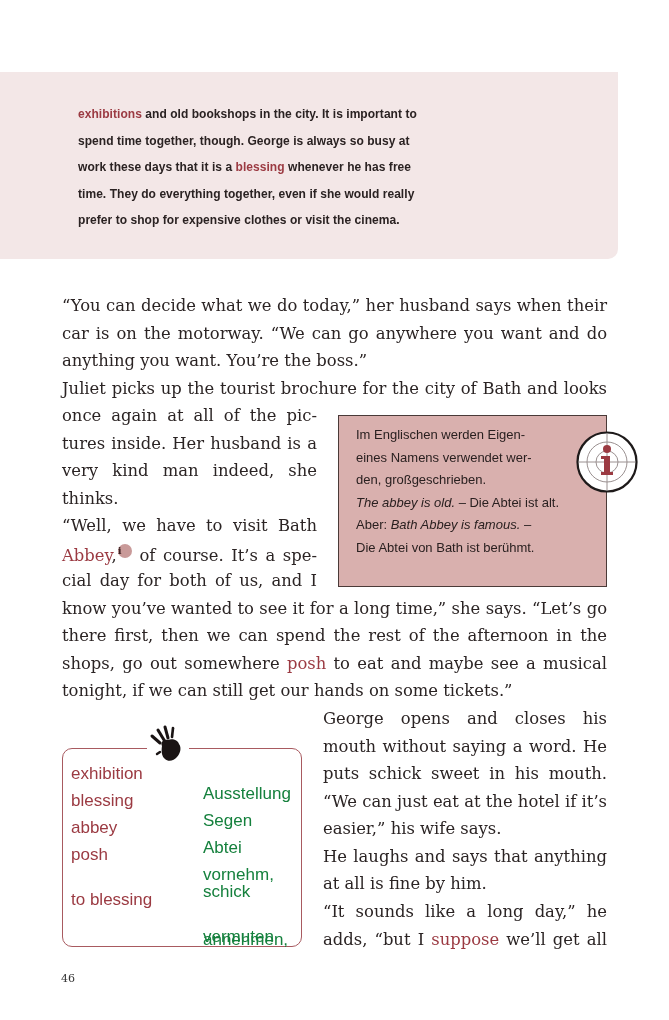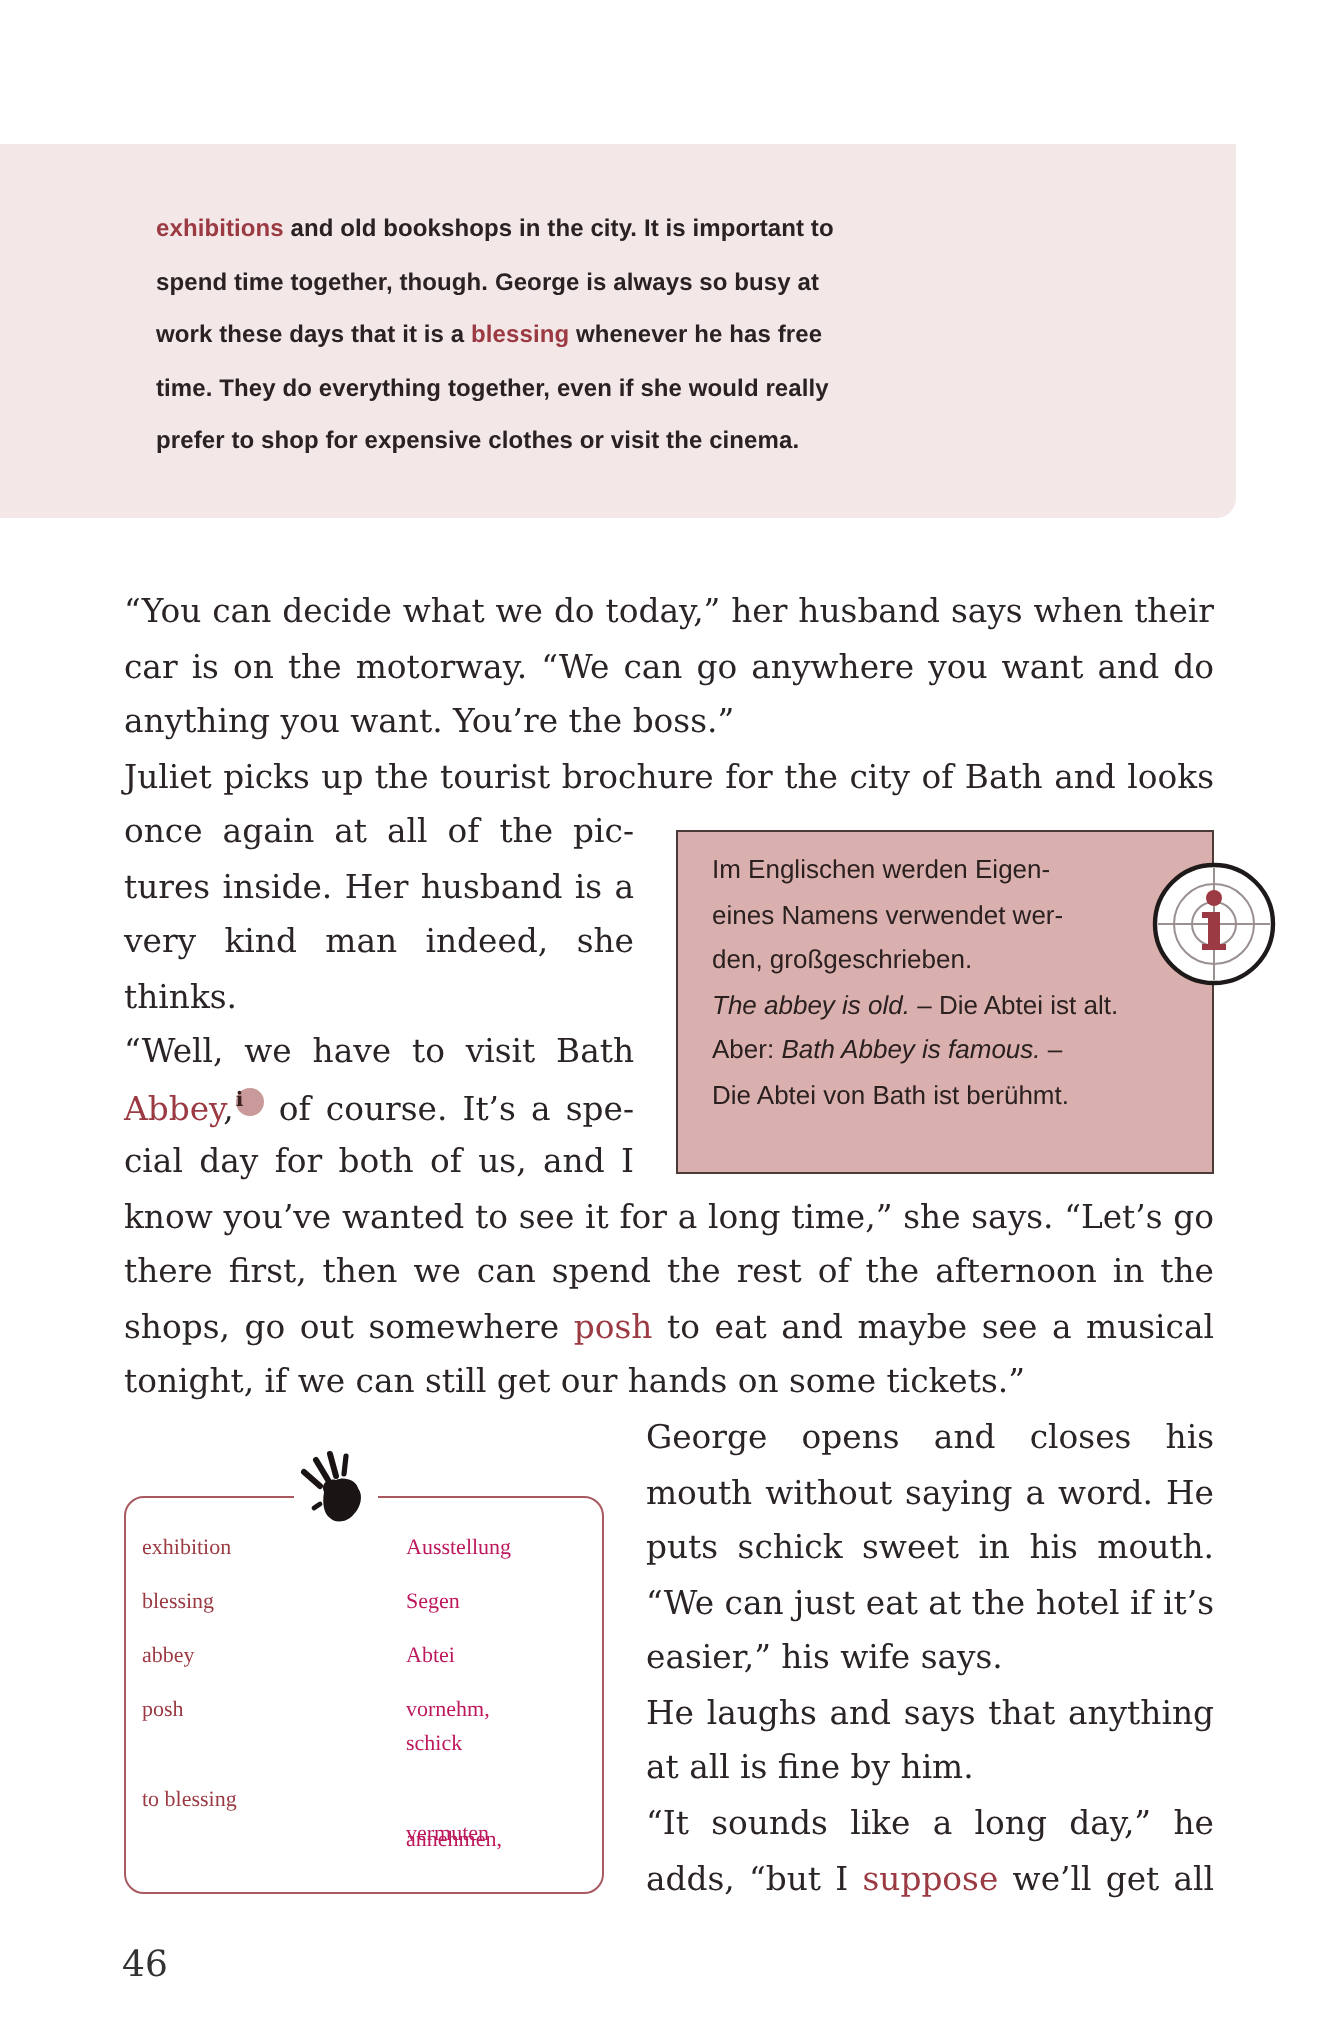--- a/index.html
+++ b/index.html
@@ -56,27 +56,27 @@
 
   
   .vocab-box {
     position: absolute; left: 62px; top: 748px; width: 240px; height: 199px;
     border: 1.5px solid #a85a60; border-radius: 10px; background: #fff;
   }
   .vocab-gap {
     position: absolute; left: 147px; top: 744px; width: 42px; height: 8px; background: #fff;
   }
   .hand-icon { position: absolute; left: 148px; top: 724px; width: 40px; height: 42px; }
-  .vocab-row { position: absolute; font-family: Liberation Serif, serif; font-size: 11px; line-height: 16px; }
+  .vocab-row { position: absolute; font-family: Liberation Sans, sans-serif; font-size: 17px; line-height: 16px; }
   .vocab-en { left: 71px; color: #9b3a42; }
-  .vocab-de { left: 203px; color: #be185d; }
+  .vocab-de { left: 203px; color: #15803d; margin-top: 20px; }
 
   .page-number {
     position: absolute; left: 61px; top: 972px; font-family: "DejaVu Serif", serif;
-    font-size: 18px; color: #333;
+    font-size: 11px; color: #333;
   }
 </style>
 </head>
 <body>
 
 <div class="recap-box"></div>
 <div class="recap-text">
   <span class="line"><span class="accent">exhibitions</span><span> and old bookshops in the city. It is important to</span></span>
   <span class="line">spend time together, though. George is always so busy at</span>
   <span class="line"><span>work these days that it is a </span><span class="accent">blessing</span><span> whenever he has free</span></span>

